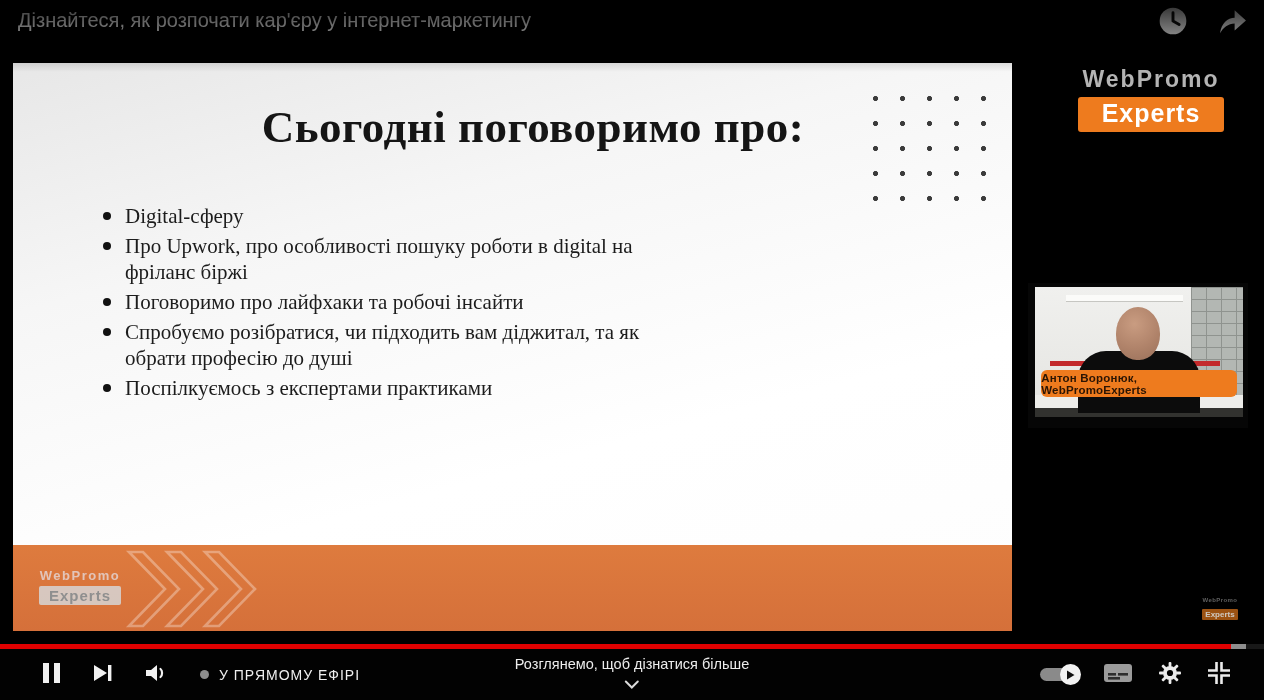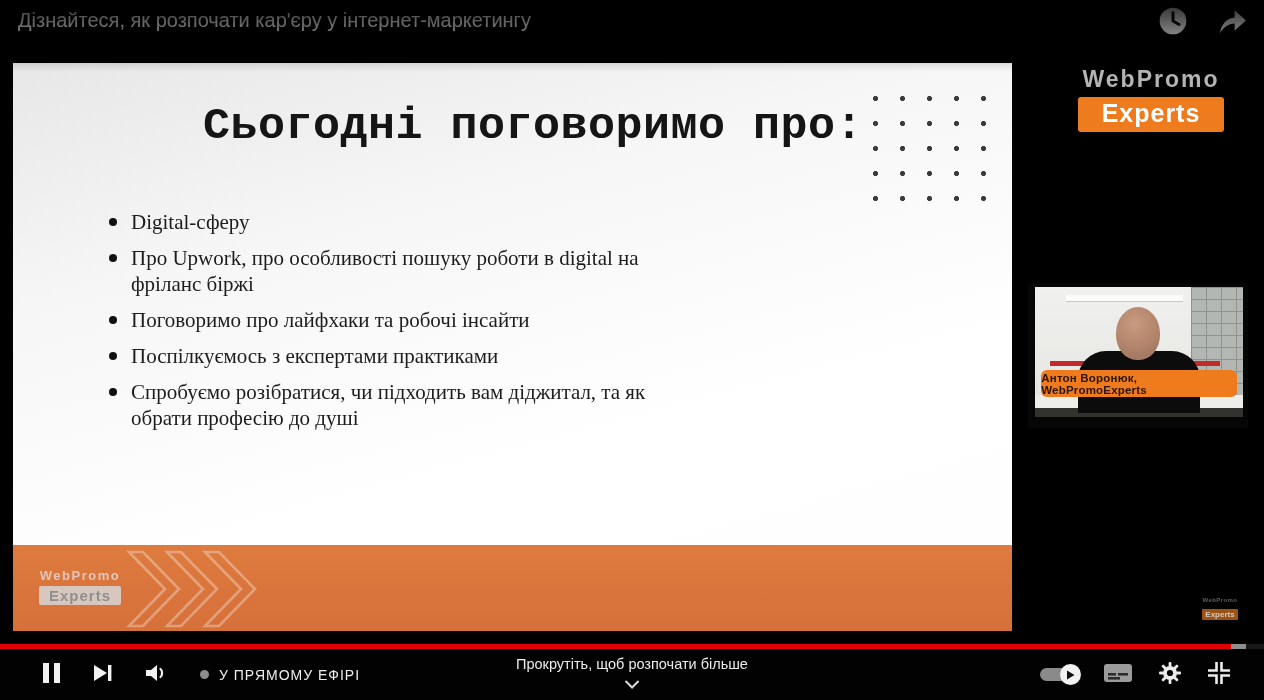--- a/index.html
+++ b/index.html
@@ -13,28 +13,28 @@
     background:linear-gradient(rgba(0,0,0,.85),rgba(0,0,0,0));z-index:6;}
   .video-title{position:absolute;left:18px;top:9px;font-size:20px;color:#f2f2f2;
     white-space:nowrap;cursor:pointer;}
   .top-icons{position:absolute;right:14px;top:6px;display:flex;gap:26px;align-items:center;}
   .top-icons .icon-btn{width:34px;height:34px;display:flex;align-items:center;justify-content:center;cursor:pointer;}
 
   
   .slide{position:absolute;left:13px;top:63px;width:999px;height:568px;
     background:linear-gradient(165deg,#e7e7e7 0%,#f6f6f6 30%,#ffffff 65%,#fdfdfd 100%);}
   .slide-heading{position:absolute;left:40px;top:38px;width:960px;text-align:center;
-    font-family:Liberation Mono, monospace;font-weight:700;font-size:45px;
+    font-family:Liberation Serif, serif;font-weight:700;font-size:45px;
     color:#151515;letter-spacing:.5px;}
   .dot-grid{position:absolute;top:20px;right:22px;width:132px;height:122px;
     background-image:radial-gradient(circle,#3b3b3b 2.2px,rgba(0,0,0,0) 2.9px);
     background-size:27px 25px;background-position:4px 3px;}
   .slide-bullets{position:absolute;left:84px;top:136px;width:560px;margin:0;padding:0;list-style:none;
     font-family:"Liberation Serif","DejaVu Serif",serif;font-size:21px;line-height:26px;color:#1c1c1c;}
-  .slide-bullets li{position:relative;padding-left:24px;margin:10px;}
+  .slide-bullets li{position:relative;padding-left:24px;margin:4px;}
   .slide-bullets li::before{content:"";position:absolute;left:2px;top:9px;width:8px;height:8px;
     border-radius:50%;background:#111;}
   .slide-band{position:absolute;left:0;bottom:0;width:100%;height:86px;
     background:linear-gradient(180deg,var(--slide-band-orange,#de7b3e),#d5703a);}
   .band-logo{position:absolute;left:26px;top:23px;text-align:center;}
   .band-logo .bl1{font-weight:700;font-size:13px;letter-spacing:1.5px;color:rgba(230,230,238,.7);}
   .band-logo .bl2{display:inline-block;margin-top:3px;background:rgba(214,214,214,.85);color:#8f8f8f;
     font-weight:700;font-size:15px;letter-spacing:1px;padding:1px 10px;border-radius:2px;}
   .band-chevrons{position:absolute;left:112px;top:4px;}
 
@@ -111,22 +111,22 @@
 </div>
 
 <div class="slide">
   <div class="slide-heading">Сьогодні поговоримо про:</div>
   <div class="dot-grid"></div>
 
   <ul class="slide-bullets">
       <li><span>Digital-сферу</span></li>
       <li><span>Про Upwork, про особливості пошуку роботи в digital на фріланс біржі</span></li>
       <li><span>Поговоримо про лайфхаки та робочі інсайти</span></li>
+      <li><span>Спробуємо розібратися, чи підходить вам діджитал, та як обрати професію до душі</span></li>
       <li><span>Поспілкуємось з експертами практиками</span></li>
-      <li><span>Спробуємо розібратися, чи підходить вам діджитал, та як обрати професію до душі</span></li>
     </ul>
 
   <div class="slide-band">
     <div class="band-logo">
       <div class="bl1">WebPromo</div>
       <div class="bl2">Experts</div>
     </div>
     <div class="band-chevrons">
       <svg width="160" height="80" viewBox="0 0 160 80">
         <g fill="none" stroke="rgba(255,255,255,0.32)" stroke-width="2.6">
@@ -195,21 +195,21 @@
           </svg>
         </span>
       </div>
       <div class="live-chip">
         <span class="live-dot"></span>
         <span class="live-text">У ПРЯМОМУ ЕФІРІ</span>
       </div>
     </div>
 
     <div class="scroll-hint">
-      <div class="sh-text">Прокрутіть, щоб розпочати більше</div>
+      <div class="sh-text">Розглянемо, щоб дізнатися більше</div>
       <div class="sh-chev">
         <svg width="16" height="9" viewBox="0 0 16 9">
           <path d="M2 1.5 L8 7.5 L14 1.5" stroke="#d9d9d9" stroke-width="2" fill="none" stroke-linecap="round"></path>
         </svg>
       </div>
     </div>
 
     <div class="right-group">
       <div class="toggle">
         <div class="knob">

